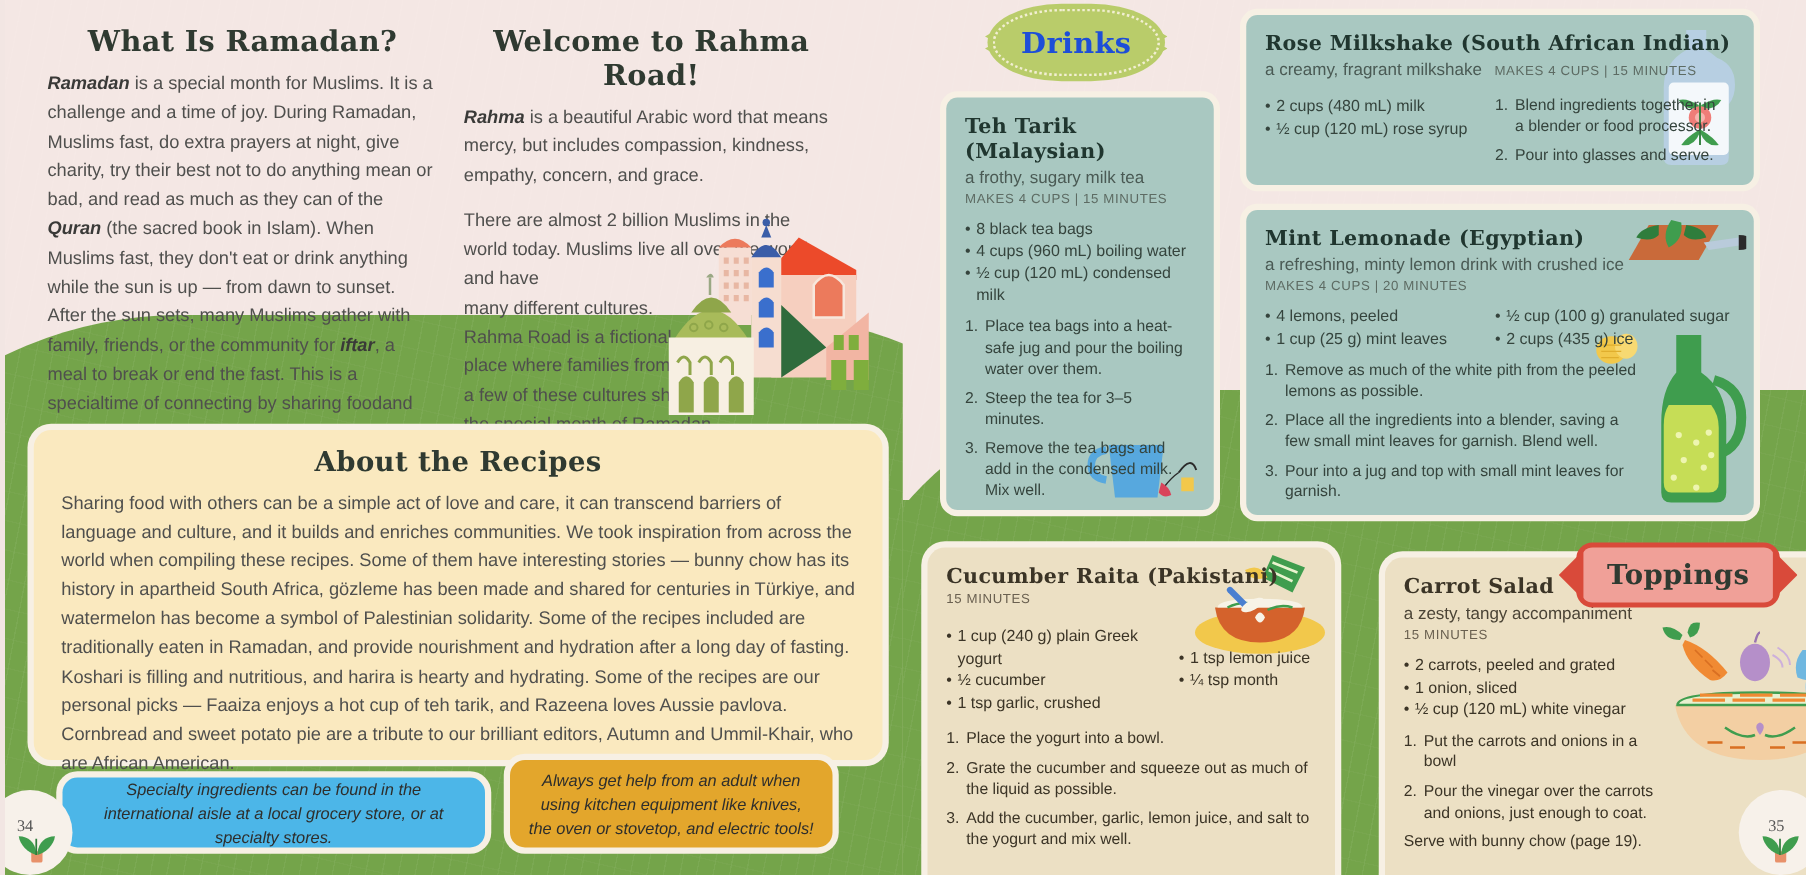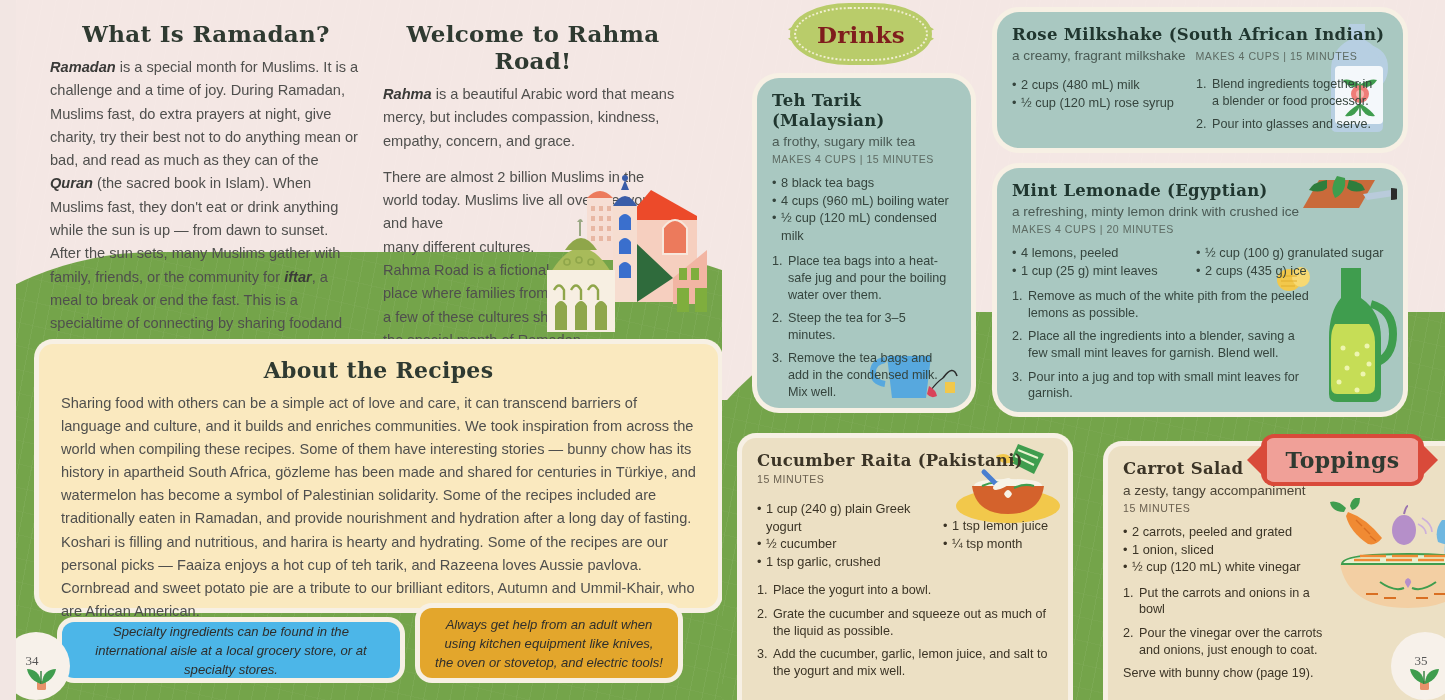--- a/index.html
+++ b/index.html
@@ -3,21 +3,21 @@
 <meta charset="utf-8">
 <style>
   * { margin:0; padding:0; box-sizing:border-box; }
   html,body { width:1445px; height:700px; overflow:hidden; }
   body {
     font-family:"Liberation Sans", sans-serif;
     background:#f2e6e3;
     position:relative;
   }
   .page { position:absolute; top:0; width:722px; height:700px; overflow:hidden; }
-  .page-left  { left:16px;padding-left:16px; }
+  .page-left  { left:4px;padding-left:16px; }
   .page-right { left:722px; width:723px; }
 
   
   .bg-cream { position:absolute; inset:0; background:#f4e7e4; }
   .bg-green-left {
     position:absolute; left:-180px; top:252px; width:1100px; height:520px;
     background:#74a44a; border-radius:320px 320px 0 0;
   }
   .bg-green-right {
     position:absolute; left:-60px; top:312px; width:1000px; height:520px;
@@ -87,21 +87,21 @@
   }
   #ribbon-drinks {
     left:790px; top:3px; width:142px; height:62px;
     background:#b9cc6a; border-radius:50% 50% 50% 50%/60% 60% 60% 60%;
     box-shadow:inset 0 0 0 3px rgba(255,255,255,.0);
   }
   #ribbon-drinks:before {
     content:""; position:absolute; inset:4px; border-radius:inherit;
     border:2px dotted #f2efd2;
   }
-  #ribbon-drinks .disp { color:#7f1d1d; position:relative;text-align:right; }
+  #ribbon-drinks .disp { color:#1d4ed8; position:relative;text-align:right; }
   #rib-wrap { position:absolute; left:786px; top:0px; width:150px; height:70px; }
   #rib-wrap:before, #rib-wrap:after {
     content:""; position:absolute; top:14px; width:26px; height:40px;
     background:#b9cc6a;
   }
   #rib-wrap:before { left:2px; clip-path:polygon(100% 0,100% 100%,0 62%,35% 50%,0 38%); }
   #rib-wrap:after  { right:2px; clip-path:polygon(0 0,0 100%,100% 62%,65% 50%,100% 38%); }
 
   #ribbon-toppings {
     left:1265px; top:438px; width:155px; height:44px;
@@ -113,21 +113,21 @@
   #ribbon-toppings:before {
     content:""; position:absolute; left:-18px; top:2px; width:20px; height:40px;
     background:#d94a3a; clip-path:polygon(100% 0,100% 100%,0 50%);
   }
   #ribbon-toppings:after {
     content:""; position:absolute; right:-18px; top:2px; width:20px; height:40px;
     background:#d94a3a; clip-path:polygon(0 0,0 100%,100% 50%);
   }
 
   
-  .card { position:absolute; border-radius:22px; box-shadow:0 0 0 5px #f7f0e4; overflow:hidden; }
+  .card { position:absolute; border-radius:9px; box-shadow:0 0 0 5px #f7f0e4; overflow:hidden; }
   .card .inner { position:relative; z-index:2; padding:13px 15px 10px 15px; }
   .card h3 { font-size:16.5px; line-height:20px; margin-bottom:2px; }
   .card .sub { font-size:13.6px; color:#4a5a54; line-height:18px; }
   .card .meta { font-size:10.6px; letter-spacing:.5px; color:#5d6b63; margin-top:2px; }
   .card ul { list-style:none; margin-top:9px; }
   .card ul li { font-size:12.8px; line-height:17.6px; color:#35443d; padding-left:9px; position:relative; }
   .card ul li:before { content:"•"; position:absolute; left:0; }
   .card ol { list-style:none; margin-top:9px; counter-reset:s; }
   .card ol li {
     font-size:12.6px; line-height:16.6px; color:#35443d;

